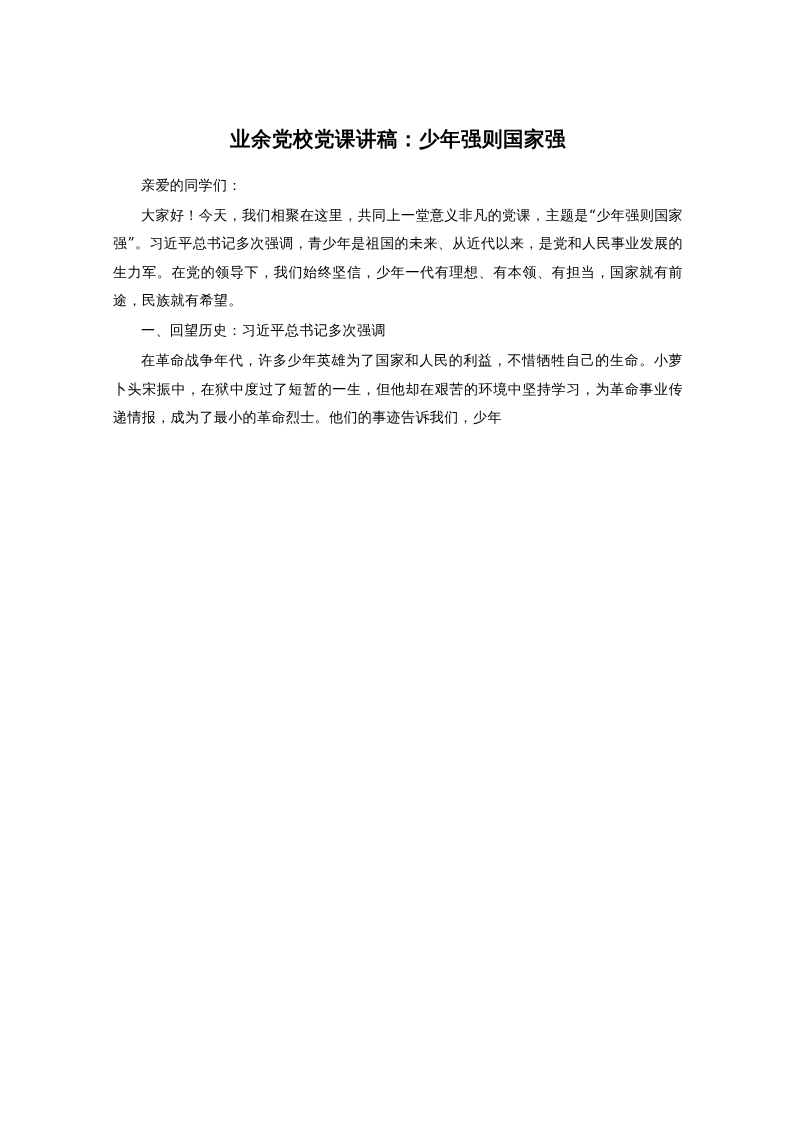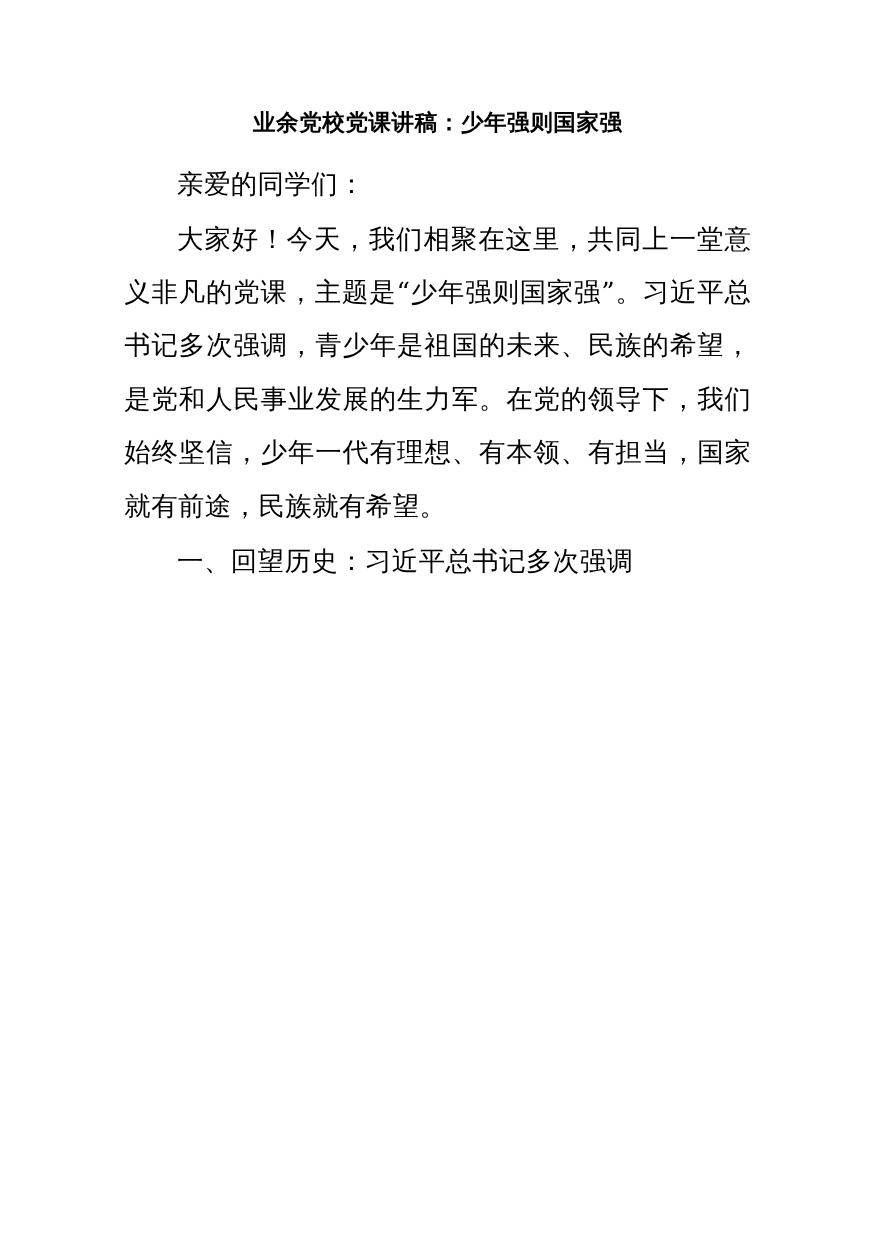--- a/index.html
+++ b/index.html
@@ -8,54 +8,56 @@
     background: #ffffff;
   }
   .page {
     width: 793px;
     height: 942px;
     position: relative;
     background: #ffffff;
     box-sizing: border-box;
     overflow: hidden;
     font-family: "DejaVu Serif", "Liberation Serif", serif;
+    margin-top: 28px;
   }
   .content {
     position: absolute;
     left: 113px;
     top: 96px;
     width: 570px;
   }
   .doc-title {
     text-align: center;
     font-size: 20.5px;
     font-weight: bold;
     letter-spacing: 0.5px;
     color: #000000;
     margin: 0 0 16px 0;
     line-height: 1.5;
     font-family: "DejaVu Serif", "Liberation Serif", serif;
   }
   .para {
-    font-size: 24px;
+    font-size: 14px;
     color: #000000;
     line-height: 2.02;
     margin: 0 0 2px 0;
     text-align: justify;
     text-indent: 2em;
     letter-spacing: 0.4px;
     font-family: "DejaVu Serif", "Liberation Serif", serif;
   }
   .para.heading {
     text-indent: 2em;
   }
 </style>
 </head>
 <body>
 
 <div class="page">
   <div class="content">
     <h1 class="doc-title">业余党校党课讲稿：少年强则国家强</h1>
     <p class="para">亲爱的同学们：</p>
-    <p class="para">大家好！今天，我们相聚在这里，共同上一堂意义非凡的党课，主题是“少年强则国家强”。习近平总书记多次强调，青少年是祖国的未来、民族的希望，是党和人民事业发展的生力军。在党的领导下，我们始终坚信，少年一代有理想、有本领、有担当，国家就有前途，民族就有希望。</p>
+    <p class="para">大家好！今天，我们相聚在这里，共同上一堂意义非凡的党课，主题是“少年强则国家强”。习近平总书记多次强调，青少年是祖国的未来、从近代以来，是党和人民事业发展的生力军。在党的领导下，我们始终坚信，少年一代有理想、有本领、有担当，国家就有前途，民族就有希望。</p>
     <p class="para heading">一、回望历史：习近平总书记多次强调</p>
+    <p class="para">在革命战争年代，许多少年英雄为了国家和人民的利益，不惜牺牲自己的生命。小萝卜头宋振中，在狱中度过了短暂的一生，但他却在艰苦的环境中坚持学习，为革命事业传递情报，成为了最小的革命烈士。他们的事迹告诉我们，少年</p>
   </div>
 </div>
 
 </body></html>

